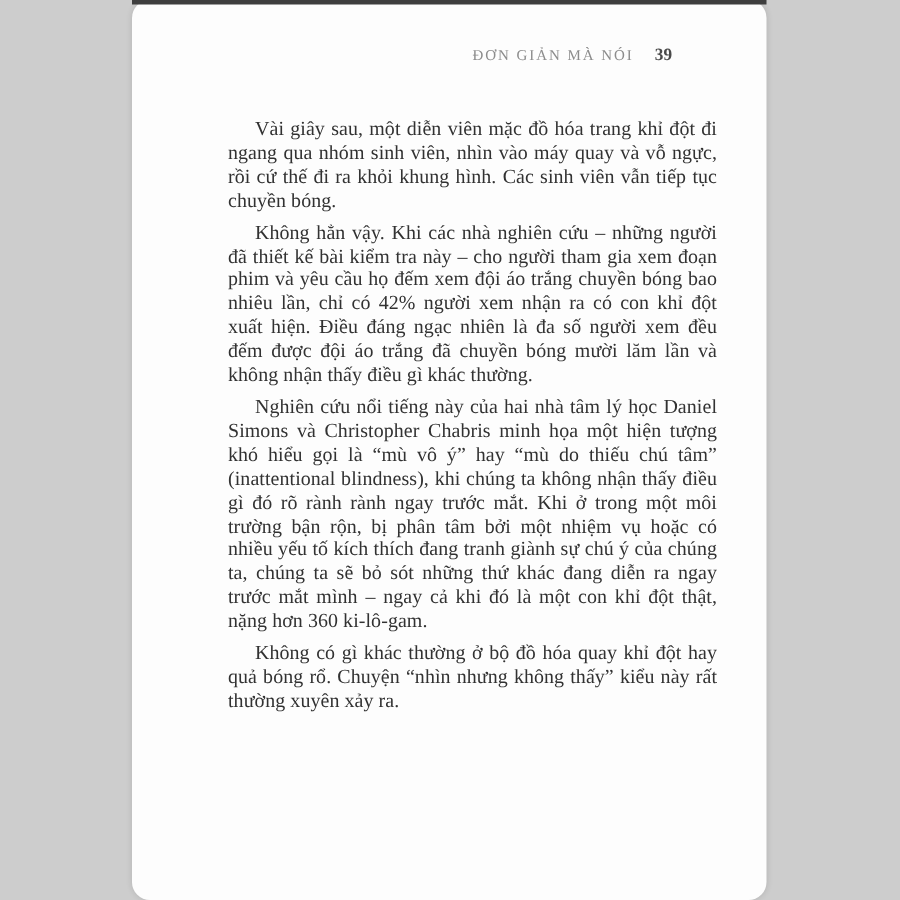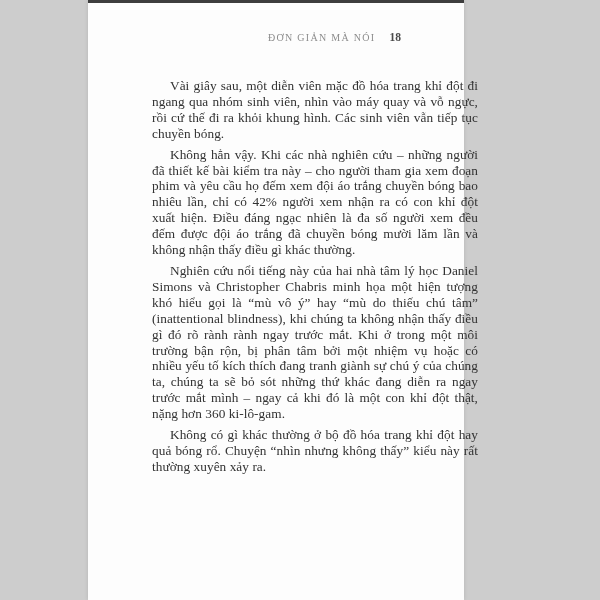--- a/index.html
+++ b/index.html
@@ -13,24 +13,25 @@
   .backdrop {
     position: relative;
     width: 600px;
     height: 600px;
     background: var(--backdrop, #cdcdcd);
   }
   .page {
     position: absolute;
     left: 88px;
     top: 0;
-    width: 376px;
+    width: 423px;
     height: 600px;
     background: var(--page-bg, #fdfdfd);
     box-shadow: 0 0 4px rgba(0,0,0,0.12);
+    border-radius: 12px;
   }
   .top-bar {
     position: absolute;
     left: 0;
     top: 0;
     width: 100%;
     height: 3px;
     background: var(--top-edge-bar, #3e3e3e);
   }
   .running-head {
@@ -70,22 +71,22 @@
   }
 </style>
 </head>
 <body>
 
 <div class="backdrop">
   <div class="page">
     <div class="top-bar"></div>
     <div class="running-head">
       <span class="head-title">ĐƠN GIẢN MÀ NÓI</span>
-      <span class="page-num">18</span>
+      <span class="page-num">39</span>
     </div>
     <div class="content">
         <p class="para">Vài giây sau, một diễn viên mặc đồ hóa trang khỉ đột đi ngang qua nhóm sinh viên, nhìn vào máy quay và vỗ ngực, rồi cứ thế đi ra khỏi khung hình. Các sinh viên vẫn tiếp tục chuyền bóng.</p>
         <p class="para">Không hẳn vậy. Khi các nhà nghiên cứu – những người đã thiết kế bài kiểm tra này – cho người tham gia xem đoạn phim và yêu cầu họ đếm xem đội áo trắng chuyền bóng bao nhiêu lần, chỉ có 42% người xem nhận ra có con khỉ đột xuất hiện. Điều đáng ngạc nhiên là đa số người xem đều đếm được đội áo trắng đã chuyền bóng mười lăm lần và không nhận thấy điều gì khác thường.</p>
         <p class="para">Nghiên cứu nổi tiếng này của hai nhà tâm lý học Daniel Simons và Christopher Chabris minh họa một hiện tượng khó hiểu gọi là “mù vô ý” hay “mù do thiếu chú tâm” (inattentional blindness), khi chúng ta không nhận thấy điều gì đó rõ rành rành ngay trước mắt. Khi ở trong một môi trường bận rộn, bị phân tâm bởi một nhiệm vụ hoặc có nhiều yếu tố kích thích đang tranh giành sự chú ý của chúng ta, chúng ta sẽ bỏ sót những thứ khác đang diễn ra ngay trước mắt mình – ngay cả khi đó là một con khỉ đột thật, nặng hơn 360 ki-lô-gam.</p>
-        <p class="para">Không có gì khác thường ở bộ đồ hóa trang khỉ đột hay quả bóng rổ. Chuyện “nhìn nhưng không thấy” kiểu này rất thường xuyên xảy ra.</p>
+        <p class="para">Không có gì khác thường ở bộ đồ hóa quay khỉ đột hay quả bóng rổ. Chuyện “nhìn nhưng không thấy” kiểu này rất thường xuyên xảy ra.</p>
       </div>
   </div>
 </div>
 
 </body></html>

